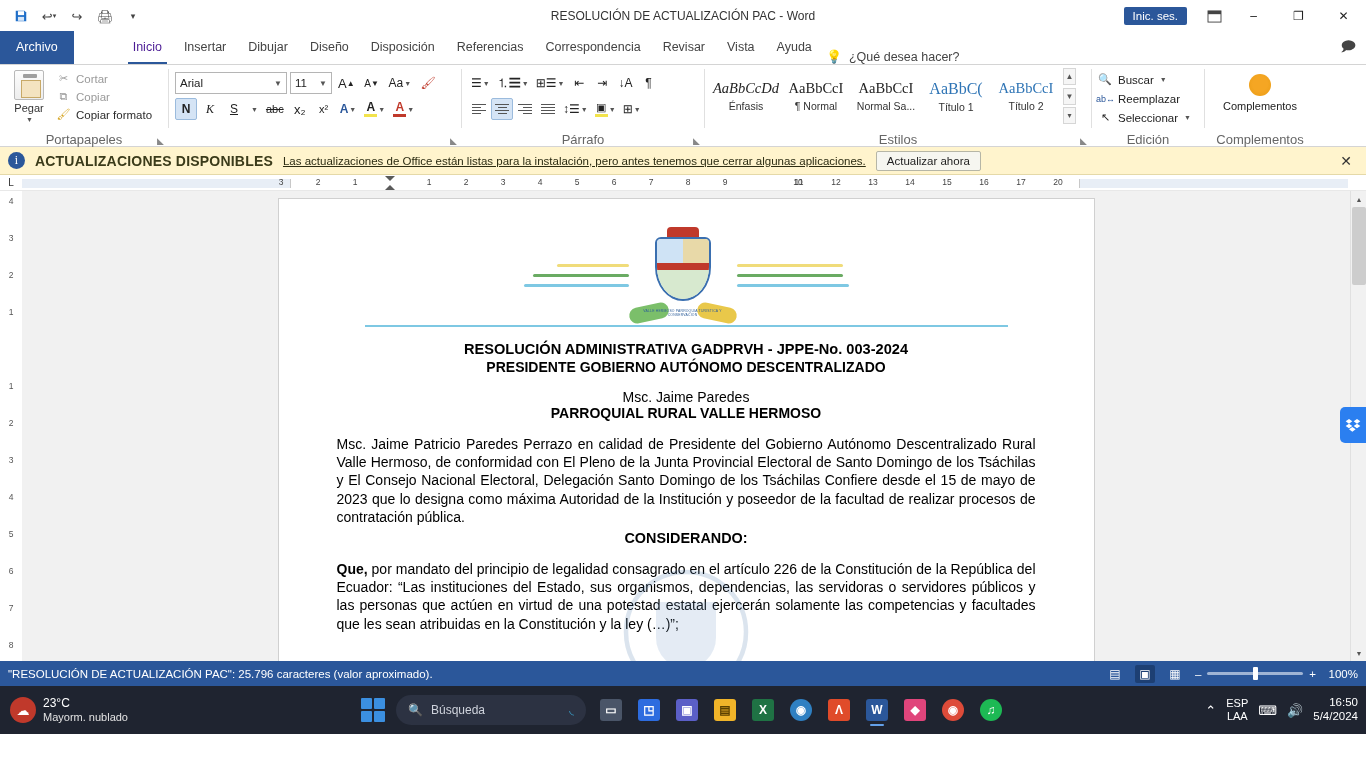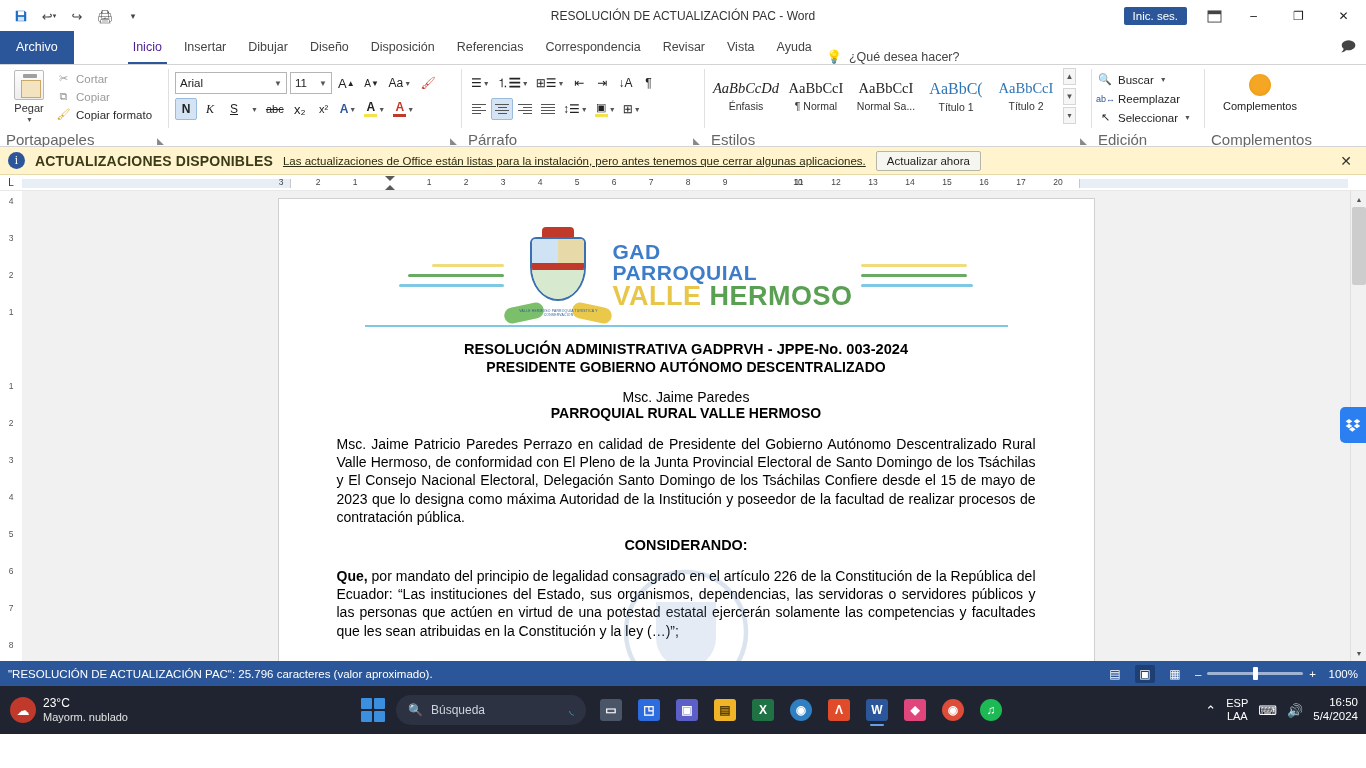--- a/index.html
+++ b/index.html
@@ -62,21 +62,21 @@
   .comment-icon { color: #444; font-size: 14px; }
 
   
   .ribbon {
     height: 82px; background: #ffffff; display: flex; border-bottom: 1px solid #d4d4d4;
     position: relative;
   }
   .group { position: relative; height: 82px; padding: 3px 6px 0 6px; display: flex; flex-direction: column; }
   .group-body { flex: 1; display: flex; align-items: flex-start; }
   .group-label {
-    font-size: 15px; color: #666; height: 15px; line-height: 15px;
+    font-size: 13px; color: #666; text-align: center; height: 15px; line-height: 15px;
     border-top: 0; width: 100%;
   }
   .group-sep { width: 1px; background: #e0e0e0; margin: 4px 0 18px 0; }
   .grp-dialog {
     position: absolute; right: 4px; bottom: 1px; font-size: 9px; color: #888;
   }
 
   
   .clip { display: flex; gap: 4px; }
   .paste-btn {
@@ -234,21 +234,21 @@
   .lh-vh .valle { color: #e7c64a; }
   .lh-vh .hermoso { color: #5aa053; }
   .lh-underline { position: absolute; left: 28px; right: 28px; bottom: -2px; height: 2.5px; background: #7ec8e3; }
 
   .doc-h1 { text-align: center; font-weight: bold; font-size: 14.6px; color: #000; margin: 16px 0 0 0; }
   .doc-center { text-align: center; font-size: 14px; color: #000; margin-top: 14px; }
   .doc-center.b { font-weight: bold; }
   .doc-p {
     font-size: 14px; color: #000; text-align: justify; margin-top: 14px; line-height: 1.3;
   }
-  .doc-h2 { text-align: center; font-weight: bold; font-size: 14.4px; margin-top: 11px; }
+  .doc-h2 { text-align: center; font-weight: bold; font-size: 14.4px; margin-top: 4px; }
   .watermark {
     position: absolute; left: 50%; bottom: -46px; transform: translateX(-50%);
     width: 150px; height: 150px; opacity: .18;
   }
 
   .vscroll {
     width: 16px; background: #f1f1f1; border-left: 1px solid #e0e0e0; position: relative; flex: none;
   }
   .vs-btn { width: 16px; height: 16px; display: flex; align-items: center; justify-content: center; font-size: 7px; color: #555; background: #f1f1f1; }
   .vs-thumb { position: absolute; top: 16px; left: 1px; width: 14px; height: 78px; background: #cdcdcd; border-radius: 2px; }
@@ -656,28 +656,20 @@
             <div class="ribbon-r"></div>
             <div class="crest-top"></div>
             <div class="shield">
               <div class="q1"></div>
                 <div class="q2"></div>
                 <div class="q3"></div>
                 <div class="band"></div>
             </div>
             <div class="crest-caption">VALLE HERMOSO PARROQUIA TURISTICA Y CONSERVACION</div>
           </div>
-          <div class="lh-text">
-            <span class="lh-gad">GAD</span>
-            <span class="lh-parr">PARROQUIAL</span>
-            <span class="lh-vh">
-              <span class="valle">VALLE</span>
-              <span class="hermoso">HERMOSO</span>
-            </span>
-          </div>
           <div class="lh-lines-right">
             <div class="lh-line" style="background:#f0dc7a; width:106px"></div>
             <div class="lh-line" style="background:#6aab63; width:106px"></div>
             <div class="lh-line" style="background:#7ec8e3; width:112px"></div>
           </div>
           <div class="lh-underline"></div>
         </div>
 
         <div class="doc-h1">RESOLUCIÓN ADMINISTRATIVA GADPRVH - JPPE-No. 003-2024</div>
         <div class="doc-center b" style="margin-top:2px">PRESIDENTE GOBIERNO AUTÓNOMO DESCENTRALIZADO</div>

